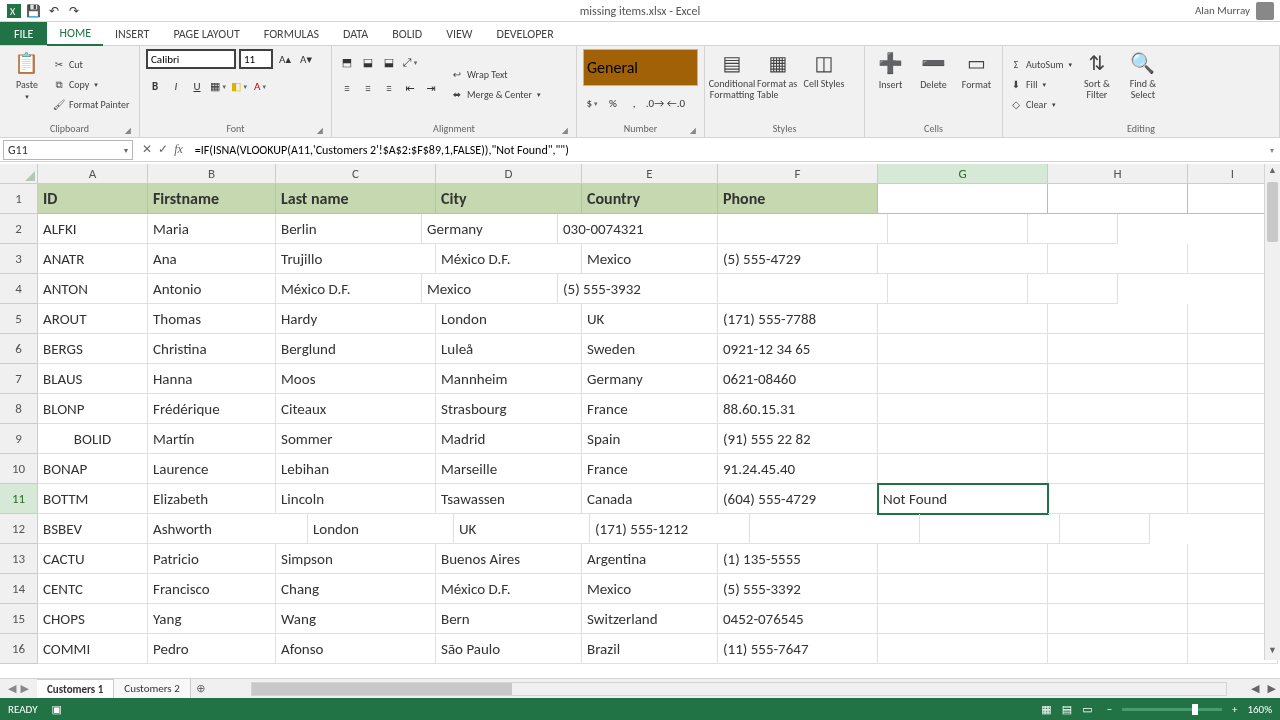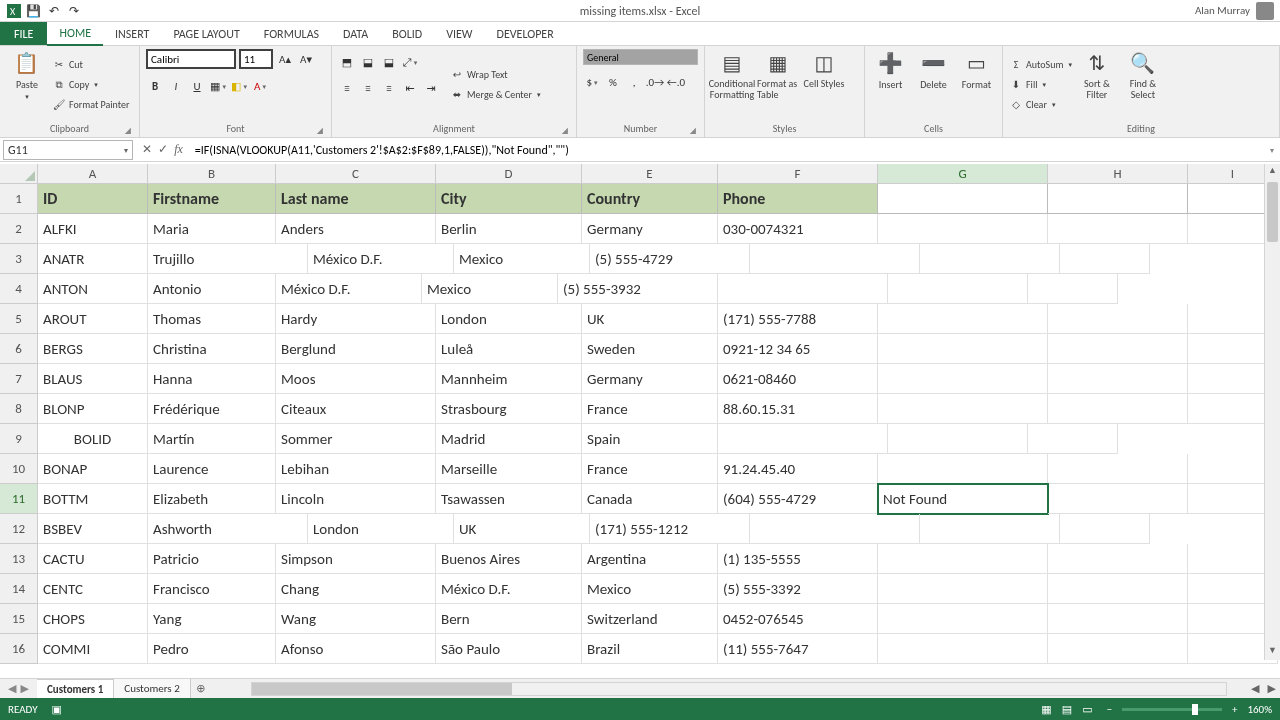--- a/index.html
+++ b/index.html
@@ -30,21 +30,21 @@
 .small-stack { display:flex; flex-direction:column; gap:2px; font-size:10px; color:#444; justify-content:center;}
 .small-stack .sitem { display:flex; align-items:center; gap:3px; height:18px; white-space:nowrap;}
 .sicon { width:14px; height:14px; display:inline-flex; align-items:center; justify-content:center;}
 .font-row1 { display:flex; gap:3px; align-items:center;}
 .font-row1 select,.font-row1 input { height:20px; font-size:11px; border:2px solid #404040; background:#fff;}
 .fname { width:90px; padding:0 3px;}
 .fsize { width:34px; padding:0 3px;}
 .icon-row { display:flex; gap:3px; margin-top:4px;}
 .btn2 { width:18px; height:18px; border:1px solid transparent; display:inline-flex; align-items:center; justify-content:center; font-size:11px;}
 .dropdown-arrow::after{content:"▾"; font-size:7px; margin-left:2px; color:#666;}
-.numfmt { width:115px; height:16px; border:1px solid #b5b5b5; background:#a3a3a3; font-size:10px; padding:0 3px;}
+.numfmt { width:115px; height:37px; border:1px solid #b5b5b5; background:#a16207; font-size:16px; padding:0 3px;}
 
 
 .fbar { height:24px; border-bottom:1px solid #d4d4d4; display:flex; align-items:center; background:#fff;}
 .namebox { width:130px; height:20px; border:1px solid #b5b5b5; margin:0 3px; padding:0 4px; font-size:12px; display:flex; align-items:center; justify-content:space-between;}
 .namebox .dd{font-size:8px; color:#666;}
 .fx-btns { display:flex; gap:6px; padding:0 6px;}
 .fx-btns span{font-size:12px; color:#666;}
 .fx-label { font-style:italic; font-family:"Times New Roman",serif; font-size:13px; color:#555;}
 .formula-input { flex:1; height:20px; border:none; padding:0 6px; font-size:12px;}
 
@@ -321,31 +321,31 @@
         <div class="cell" style="width: 136px;">Country</div>
         <div class="cell" style="width: 160px;">Phone</div>
         <div class="cell" style="width: 170px; background: rgb(255, 255, 255);"></div>
         <div class="cell" style="width: 140px; background: rgb(255, 255, 255);"></div>
         <div class="cell" style="width: 90px; background: rgb(255, 255, 255);"></div>
       </div>
       <div class="grow">
         <div class="rowh">2</div>
         <div class="cell" style="width: 110px;">ALFKI</div>
         <div class="cell" style="width: 128px;">Maria</div>
-        <div class="cell" style="width: 160px;">Anders</div>
         <div class="cell" style="width: 146px;">Berlin</div>
         <div class="cell" style="width: 136px;">Germany</div>
         <div class="cell" style="width: 160px;">030-0074321</div>
         <div class="cell" style="width: 170px;"></div>
         <div class="cell" style="width: 140px;"></div>
         <div class="cell" style="width: 90px;"></div>
       </div>
       <div class="grow">
         <div class="rowh">3</div>
         <div class="cell" style="width: 110px;">ANATR</div>
+        <div class="cell" style="width: 128px;">Ana</div>
         <div class="cell" style="width: 160px;">Trujillo</div>
         <div class="cell" style="width: 146px;">México D.F.</div>
         <div class="cell" style="width: 136px;">Mexico</div>
         <div class="cell" style="width: 160px;">(5) 555-4729</div>
         <div class="cell" style="width: 170px;"></div>
         <div class="cell" style="width: 140px;"></div>
         <div class="cell" style="width: 90px;"></div>
       </div>
       <div class="grow">
         <div class="rowh">4</div>
@@ -406,20 +406,21 @@
         <div class="cell" style="width: 140px;"></div>
         <div class="cell" style="width: 90px;"></div>
       </div>
       <div class="grow">
         <div class="rowh">9</div>
         <div class="cell" style="width: 110px; text-align: center;">BOLID</div>
         <div class="cell" style="width: 128px;">Martín</div>
         <div class="cell" style="width: 160px;">Sommer</div>
         <div class="cell" style="width: 146px;">Madrid</div>
         <div class="cell" style="width: 136px;">Spain</div>
+        <div class="cell" style="width: 160px;">(91) 555 22 82</div>
         <div class="cell" style="width: 170px;"></div>
         <div class="cell" style="width: 140px;"></div>
         <div class="cell" style="width: 90px;"></div>
       </div>
       <div class="grow">
         <div class="rowh">10</div>
         <div class="cell" style="width: 110px;">BONAP</div>
         <div class="cell" style="width: 128px;">Laurence</div>
         <div class="cell" style="width: 160px;">Lebihan</div>
         <div class="cell" style="width: 146px;">Marseille</div>

